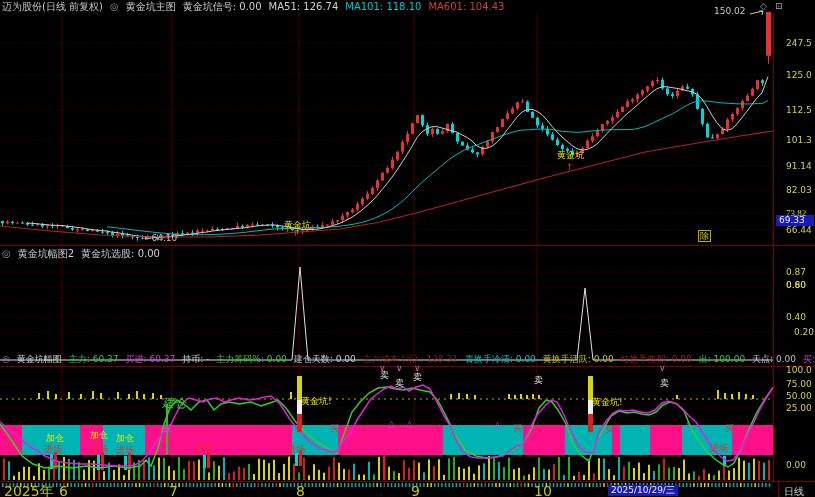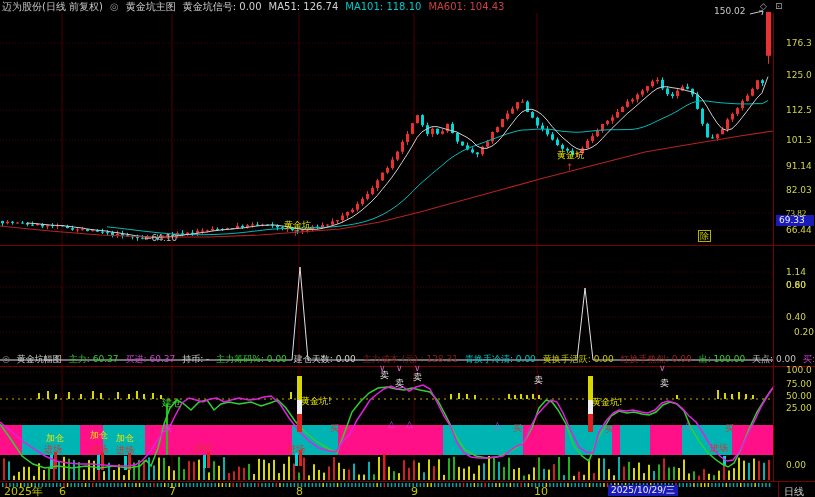--- a/index.html
+++ b/index.html
@@ -4,21 +4,21 @@
 <style>
   html,body{margin:0;padding:0;background:#000;}
   #screen{position:relative;width:815px;height:497px;background:#000;overflow:hidden;
           font-family:"DejaVu Sans","Liberation Sans",sans-serif;}
   #gfx{position:absolute;left:0;top:0;}
   .trow{position:absolute;left:2px;white-space:nowrap;font-size:10px;line-height:12px;color:#c8c8c8;}
   .trow span{margin-right:7px;}
   .abslab{position:absolute;white-space:nowrap;line-height:10px;}
   .ylab{position:absolute;left:786px;width:28px;font-size:9px;color:#d2d24a;line-height:9px;}
   .tag{position:absolute;font-size:9px;color:#f0f0f0;background:#1a1ab8;padding:0 3px;line-height:11px;}
-  .mon{position:absolute;top:487px;font-size:11px;color:#c8c800;line-height:9px;}
+  .mon{position:absolute;top:487px;font-size:14px;color:#c8c800;line-height:9px;}
   .icn{position:absolute;top:1px;font-size:9px;color:#a8a8a8;line-height:10px;cursor:pointer;}
 </style>
 </head>
 <body>
 
 <div id="screen">
   <svg id="gfx" width="815" height="497">
       <line x1="62" y1="13" x2="62" y2="481" stroke="#4a0000" stroke-width="1"></line>
       <line x1="172" y1="13" x2="172" y2="481" stroke="#4a0000" stroke-width="1"></line>
       <line x1="299" y1="13" x2="299" y2="481" stroke="#4a0000" stroke-width="1"></line>
@@ -793,47 +793,48 @@
       <rect x="747.2000000000028" y="483" width="1.5" height="4" fill="#00a8a8"></rect>
       <rect x="750.8000000000028" y="483" width="1.5" height="4" fill="#00a8a8"></rect>
       <rect x="754.4000000000028" y="483" width="1.5" height="4" fill="#d8d800"></rect>
       <rect x="758.0000000000028" y="483" width="1.5" height="4" fill="#00a8a8"></rect>
       <rect x="761.6000000000029" y="483" width="1.5" height="4" fill="#00a8a8"></rect>
       <rect x="765.2000000000029" y="483" width="1.5" height="4" fill="#00a8a8"></rect>
       <rect x="768.8000000000029" y="483" width="1.5" height="4" fill="#00a8a8"></rect>
     </svg>
 
   <div class="trow" id="main-title" style="top:1px"><span style="color: rgb(200, 200, 200); font-size: 10px;">迈为股份(日线 前复权)</span><span style="color: rgb(144, 144, 144); font-size: 10px;">◎</span><span style="color: rgb(208, 208, 208); font-size: 10px;">黄金坑主图</span><span style="color: rgb(208, 208, 208); font-size: 10px;">黄金坑信号: 0.00</span><span style="color: rgb(208, 208, 208); font-size: 10px;">MA51: 126.74</span><span style="color: rgb(0, 200, 200); font-size: 10px;">MA101: 118.10</span><span style="color: rgb(200, 64, 64); font-size: 10px;">MA601: 104.43</span></div>
+  <div class="trow" id="mid-title" style="top:248px"><span style="color: rgb(144, 144, 144); font-size: 10px;">◎</span><span style="color: rgb(208, 208, 208); font-size: 10px;">黄金坑幅图2</span><span style="color: rgb(208, 208, 208); font-size: 10px;">黄金坑选股: 0.00</span></div>
   <div class="trow" id="bot-title" style="top:353px"><span style="color: rgb(144, 144, 144); font-size: 9px;">◎</span><span style="color: rgb(208, 208, 208); font-size: 9px;">黄金坑幅图</span><span style="color: rgb(50, 205, 50); font-size: 9px;">主力: 60.37</span><span style="color: rgb(208, 64, 208); font-size: 9px;">买进: 60.37</span><span style="color: rgb(208, 208, 208); font-size: 9px;">持币: -</span><span style="color: rgb(50, 205, 50); font-size: 9px;">主力筹码%: 0.00</span><span style="color: rgb(208, 208, 208); font-size: 9px;">建仓天数: 0.00</span><span style="color: rgb(139, 28, 28); font-size: 9px;">主力成本 (元) : 128.31</span><span style="color: rgb(0, 200, 200); font-size: 9px;">青换手冷清: 0.00</span><span style="color: rgb(200, 200, 0); font-size: 9px;">黄换手活跃: 0.00</span><span style="color: rgb(160, 32, 32); font-size: 9px;">红换手热烈: 0.00</span><span style="color: rgb(50, 205, 50); font-size: 9px;">出: 100.00</span><span style="color: rgb(192, 192, 192); font-size: 9px;">天点: 0.00</span><span style="color: rgb(208, 64, 208); font-size: 9px;">买: 0.00</span></div>
 
   <div class="icn" style="left:760px">◇</div>
   <div class="icn" style="left:775px">⊡</div>
 
   <div class="abslab" style="left:714px;top:6px;font-size:9px;color:#c8c8c8">150.02</div>
   <div class="abslab" style="left:144px;top:233px;font-size:9px;color:#c0c0c0">←64.10</div>
   <div class="abslab" style="left:284px;top:220px;font-size:9px;color:#e8e800">黄金坑</div>
   <div class="abslab" style="left:292px;top:228px;font-size:9px;color:#e03030">↑</div>
   <div class="abslab" style="left:557px;top:150px;font-size:9px;color:#e8e800">黄金坑</div>
   <div class="abslab" style="left:566px;top:162px;font-size:9px;color:#e03030">↑</div>
   <div class="abslab" style="left:698px;top:230px;font-size:9px;color:#d0d000;border:1px solid #b4b400;padding:0 1px">除</div>
 
   <div class="tag" style="left:776px;top:215px;width:32px">69.33</div>
   <div class="tag" style="left:608px;top:485px">2025/10/29/三</div>
 
   <div class="mon" style="left:4px">2025年</div>
   <div class="abslab" style="left:784px;top:487px;font-size:10px;color:#d0d0d0">日线</div>
-<div class="ylab" style="top: 39px;">176.3</div>
+<div class="ylab" style="top: 39px;">247.5</div>
     <div class="ylab" style="top: 71px;">125.0</div>
     <div class="ylab" style="top: 106px;">112.5</div>
     <div class="ylab" style="top: 136px;">101.3</div>
     <div class="ylab" style="top: 162px;">91.14</div>
     <div class="ylab" style="top: 186px;">82.03</div>
     <div class="ylab" style="top: 209px; font-family: Liberation Serif, serif;">73.82</div>
     <div class="ylab" style="top: 226px;">66.44</div>
-    <div class="ylab" style="top: 268px;">1.14</div>
+    <div class="ylab" style="top: 268px;">0.87</div>
     <div class="ylab" style="top: 281px;">0.80</div>
     <div class="ylab" style="top: 281px;">0.60</div>
     <div class="ylab" style="top: 313px;">0.40</div>
     <div class="ylab" style="top: 328px; padding-left: 8px;">0.20</div>
     <div class="ylab" style="top: 366px;">100.0</div>
     <div class="ylab" style="top: 380px;">75.00</div>
     <div class="ylab" style="top: 392px;">50.00</div>
     <div class="ylab" style="top: 404px;">25.00</div>
     <div class="ylab" style="top: 416px; margin-top: 45px;">0.00</div>
     <div class="mon" style="left: 59px;">6</div>
@@ -843,21 +844,21 @@
     <div class="mon" style="left: 534px;">10</div>
     <div class="abslab" style="left: 46px; top: 433px; color: rgb(232, 232, 0); font-size: 9px;">加仓</div>
     <div class="abslab" style="left: 90px; top: 430px; color: rgb(232, 232, 0); font-size: 9px;">加仓</div>
     <div class="abslab" style="left: 116px; top: 433px; color: rgb(232, 232, 0); font-size: 9px;">加仓</div>
     <div class="abslab" style="left: 44px; top: 444px; color: rgb(224, 48, 48); font-size: 9px;">进场</div>
     <div class="abslab" style="left: 90px; top: 444px; color: rgb(224, 48, 48); font-size: 9px;">进场</div>
     <div class="abslab" style="left: 116px; top: 445px; color: rgb(224, 48, 48); font-size: 9px;">进场</div>
     <div class="abslab" style="left: 194px; top: 443px; color: rgb(224, 48, 48); font-size: 9px;">进场</div>
     <div class="abslab" style="left: 287px; top: 444px; color: rgb(224, 48, 48); font-size: 9px;">进场</div>
     <div class="abslab" style="left: 710px; top: 443px; color: rgb(224, 48, 48); font-size: 9px;">进场</div>
-    <div class="abslab" style="left: 162px; top: 398px; color: rgb(48, 208, 48); font-size: 10px;">建仓</div>
+    <div class="abslab" style="left: 162px; top: 398px; color: rgb(48, 208, 48); font-size: 12px; font-style: italic;">建仓</div>
     <div class="abslab" style="left: 163px; top: 423px; color: rgb(224, 64, 224); font-size: 9px;">买</div>
     <div class="abslab" style="left: 330px; top: 423px; color: rgb(224, 48, 48); font-size: 9px;">买</div>
     <div class="abslab" style="left: 513px; top: 423px; color: rgb(224, 48, 48); font-size: 9px;">买</div>
     <div class="abslab" style="left: 605px; top: 424px; color: rgb(224, 48, 48); font-size: 9px;">买</div>
     <div class="abslab" style="left: 725px; top: 423px; color: rgb(224, 48, 48); font-size: 9px;">买</div>
     <div class="abslab" style="left: 380px; top: 370px; color: rgb(232, 232, 232); font-size: 9px;">卖</div>
     <div class="abslab" style="left: 395px; top: 378px; color: rgb(232, 232, 232); font-size: 9px;">卖</div>
     <div class="abslab" style="left: 413px; top: 372px; color: rgb(232, 232, 232); font-size: 9px;">卖</div>
     <div class="abslab" style="left: 534px; top: 375px; color: rgb(232, 232, 232); font-size: 9px;">卖</div>
     <div class="abslab" style="left: 660px; top: 378px; color: rgb(232, 232, 232); font-size: 9px;">卖</div>

